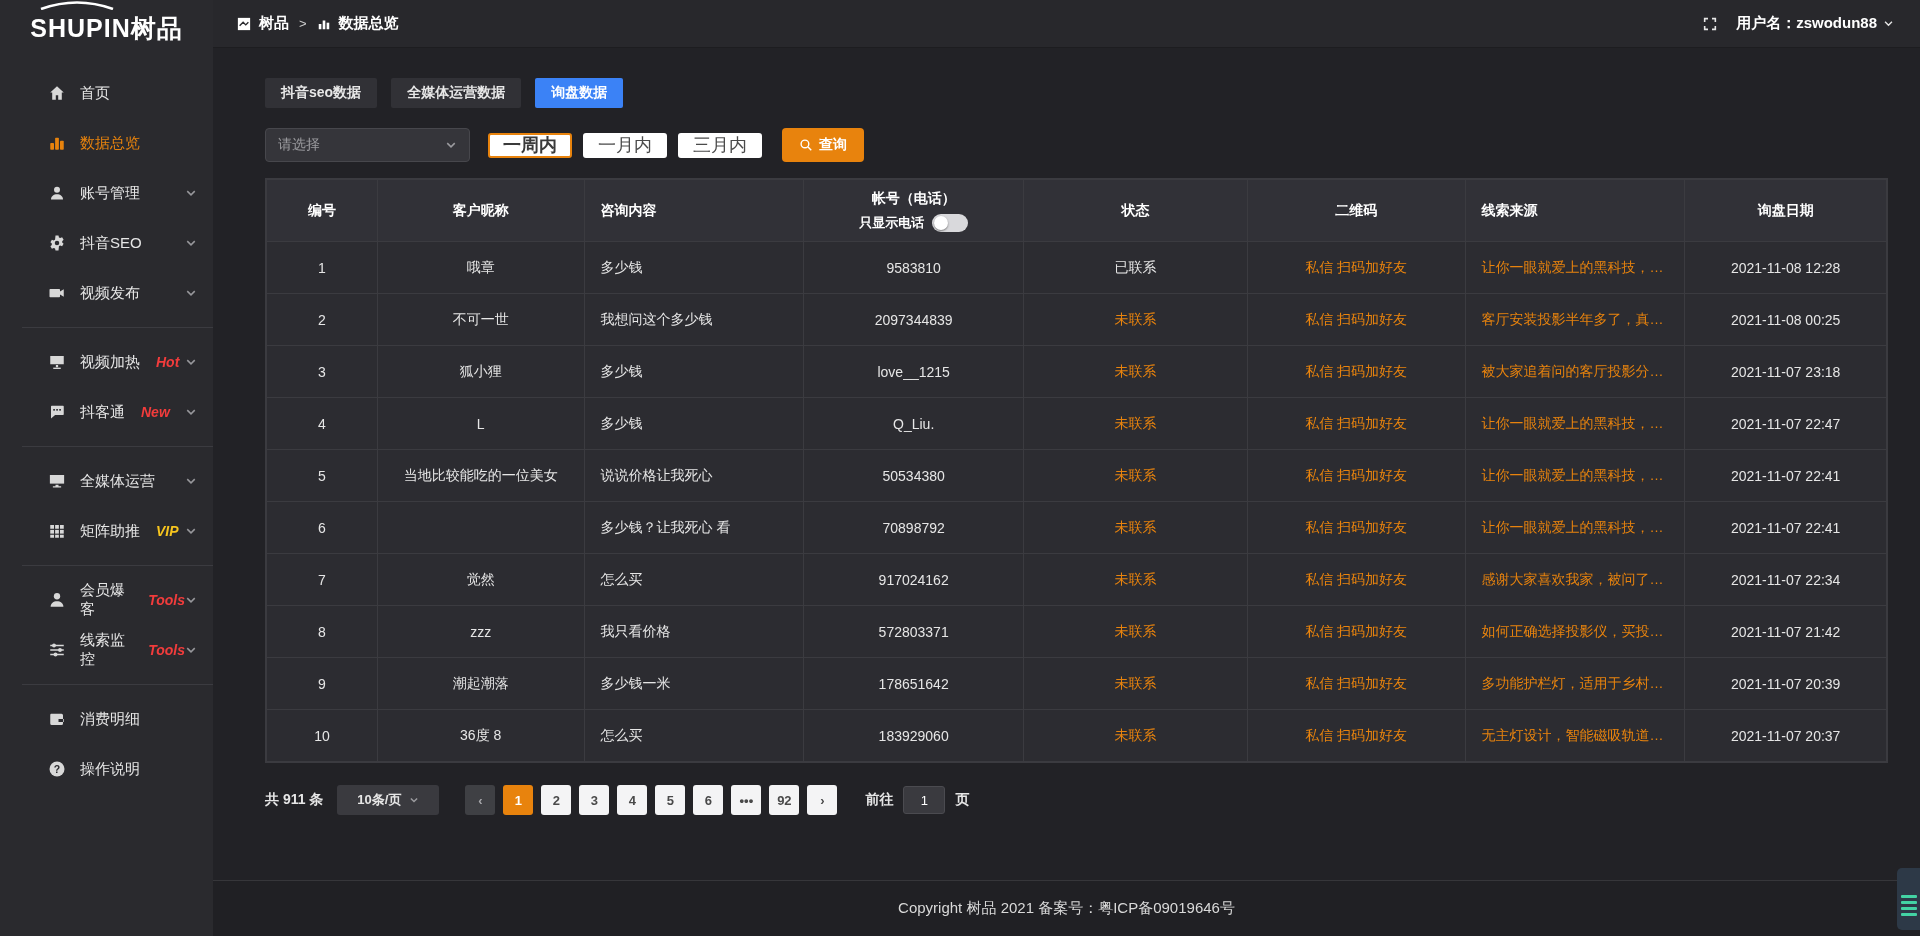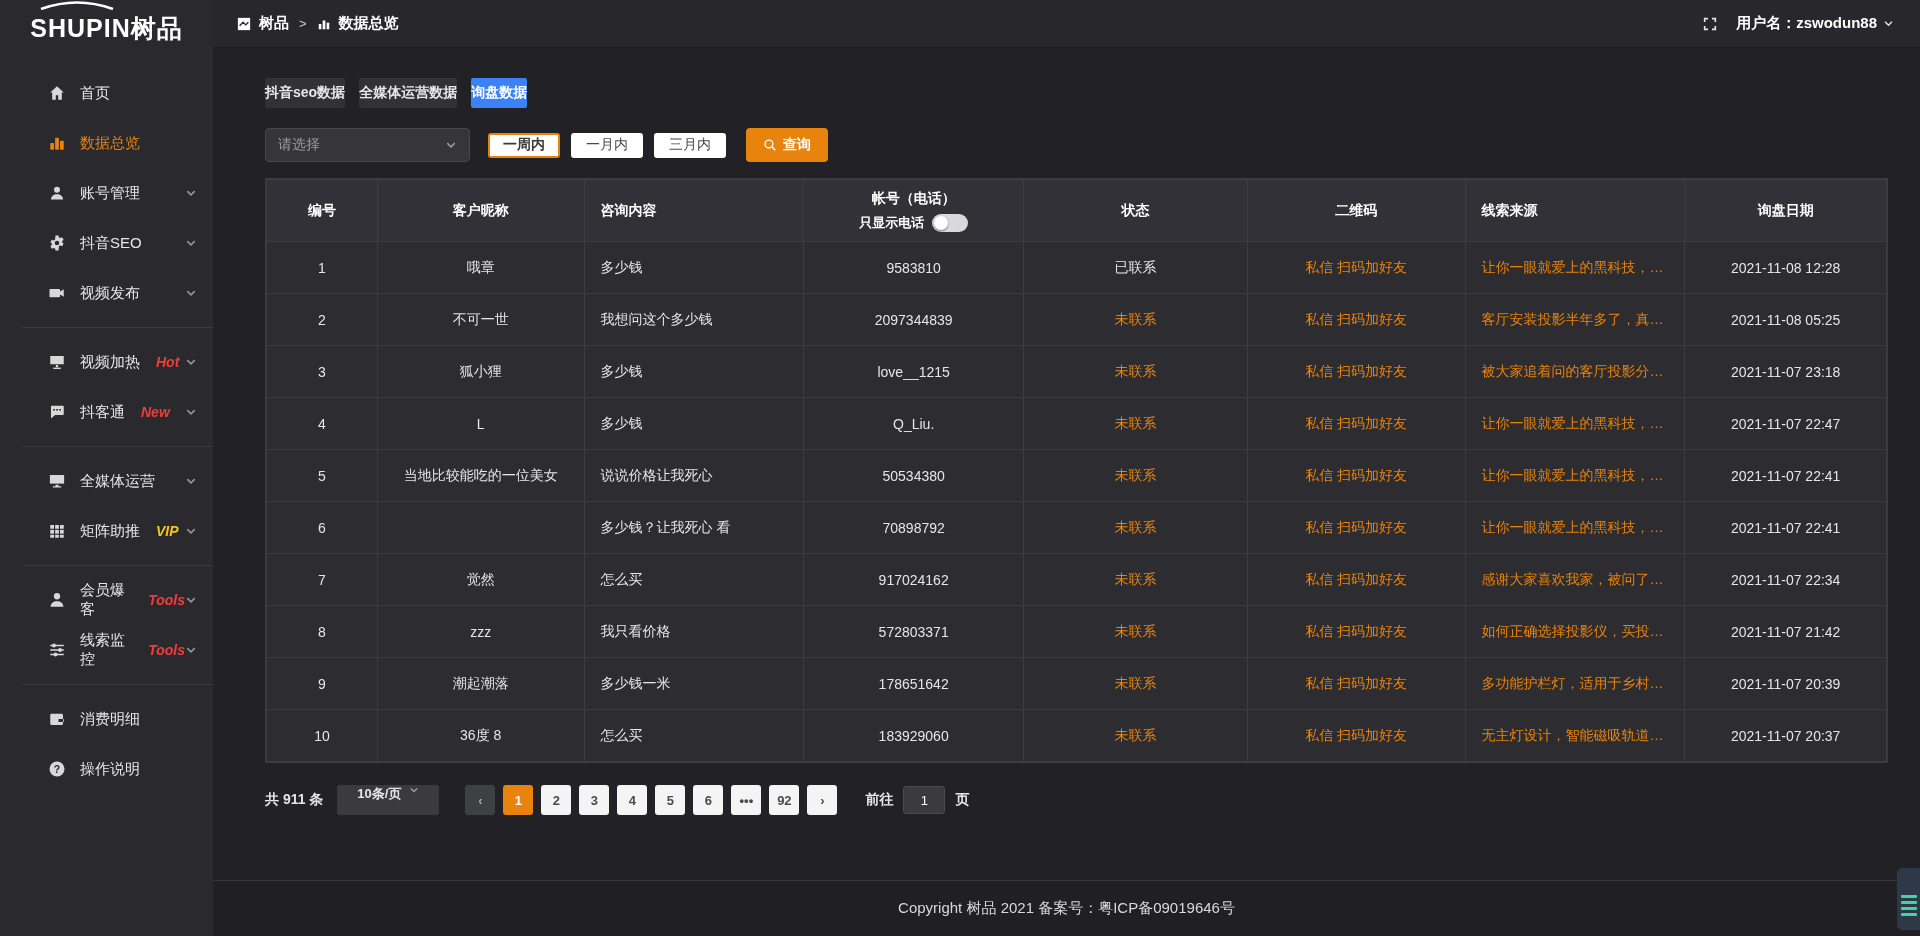--- a/index.html
+++ b/index.html
@@ -32,31 +32,31 @@
   .bc-icon svg { width:14px; height:14px; display:block; }
   .bc-sep { color:#cfcfcf; font-weight:normal; font-size:13px; margin:0 2px; }
   .topbar-right { margin-left:auto; display:flex; align-items:center; gap:18px; color:#fff; }
   .fs-icon svg { width:16px; height:16px; display:block; }
   .username { font-size:15px; font-weight:bold; display:flex; align-items:center; gap:6px; cursor:pointer; }
   .username svg { width:11px; height:11px; display:block; }
 
   .content { flex:1; padding:0 32px 0 52px; background:#222226; }
 
   .tabs { margin-top:30px; display:flex; gap:14px; }
-  .tab { height:30px; padding:0 0; background:#313136; color:#e8e8e8; font-size:14px;
+  .tab { height:30px; padding:0 16px; background:#313136; color:#e8e8e8; font-size:14px;
     font-weight:bold; display:flex; align-items:center; border-radius:2px; cursor:pointer; }
   .tab.active { background:#3b82f6; color:#fff; }
 
   .filters { margin-top:20px; display:flex; align-items:center; }
   .select { width:205px; height:34px; background:#35353a; border:1px solid #47474c; border-radius:4px;
     display:flex; align-items:center; padding:0 12px; color:#9b9b9f; font-size:14px; cursor:pointer; }
   .select .sel-chevron { margin-left:auto; color:#9b9b9f; }
   .select svg { width:12px; height:12px; display:block; }
   .periods { margin-left:18px; display:flex; gap:11px; }
-  .period { height:25px; padding:0 13px; background:#fff; color:#4a4a4a; font-size:14px; border-radius:3px;
+  .period { height:25px; padding:0 13px; background:#fff; color:#4a4a4a; font-size:18px; border-radius:3px;
     display:flex; align-items:center; border:2px solid #fff; cursor:pointer; }
   .period.active { border-color:#e8830d; color:#3a3a3a; font-weight:bold; }
   .query-btn { margin-left:20px; height:34px; padding:0 17px; background:#e8830d; color:#fff; border-radius:4px;
     display:flex; align-items:center; gap:6px; font-size:14px; font-weight:bold; cursor:pointer; }
   .query-btn svg { width:14px; height:14px; display:block; }
 
   
   .table-wrap { margin-top:16px; border:1px solid #3b3b40; }
   table { width:100%; border-collapse:collapse; background:#2c2c31; table-layout:fixed; }
   th { background:#313137; height:62px; font-size:14px; color:#fff; font-weight:bold;
@@ -70,21 +70,21 @@
     font-weight:bold; font-size:13px; }
   .toggle-pill { width:36px; height:18px; border-radius:9px; background:#d9d9dc; position:relative;
     display:inline-block; margin-left:8px; cursor:pointer; }
   .toggle-knob { width:14px; height:14px; border-radius:50%; background:#fff; position:absolute;
     left:2px; top:2px; box-shadow:0 1px 2px rgba(0,0,0,.45); }
 
   
   .pagination { margin-top:22px; display:flex; align-items:center; font-size:14px; color:#e6e6e6; }
   .pg-total { font-weight:bold; }
   .pg-size { margin-left:14px; width:102px; height:30px; background:#3a3a3f; border-radius:3px;
-    display:flex; align-items:flex-start; justify-content:center; gap:8px; font-size:13px; font-weight:bold;
+    display:flex; align-items:center; justify-content:center; gap:8px; font-size:13px; font-weight:bold;
     color:#e6e6e6; cursor:pointer; }
   .pg-size svg { width:10px; height:10px; display:block; color:#9b9b9f; }
   .pager { display:flex; gap:8px; margin-left:26px; align-items:center; }
   .page-btn { min-width:30px; height:30px; padding:0 6px; border-radius:3px; background:#f4f4f5; color:#4a4a4a;
     display:flex; align-items:center; justify-content:center; font-weight:bold; font-size:13px; cursor:pointer; }
   .page-btn.active { background:#e8830d; color:#fff; }
   .page-btn.prev { background:#3f4044; color:#a8a8ac; }
   .goto { margin-left:28px; display:flex; align-items:center; gap:10px; font-weight:bold; }
   .goto-input { width:42px; height:28px; background:#3a3a3f; border:1px solid #4b4b50; border-radius:3px;
     color:#fff; text-align:center; font-size:13px; font-family:inherit; }
@@ -425,21 +425,21 @@
                 <td class="">2021-11-08 12:28</td>
               </tr>
               <tr>
                 <td class="">2</td>
                 <td class="">不可一世</td>
                 <td class="left">我想问这个多少钱</td>
                 <td class="">2097344839</td>
                 <td class="orange">未联系</td>
                 <td class="orange">私信 扫码加好友</td>
                 <td class="left orange">客厅安装投影半年多了，真实...</td>
-                <td class="">2021-11-08 05:25</td>
+                <td class="">2021-11-08 00:25</td>
               </tr>
               <tr>
                 <td class="">3</td>
                 <td class="">狐小狸</td>
                 <td class="left">多少钱</td>
                 <td class="">love__1215</td>
                 <td class="orange">未联系</td>
                 <td class="orange">私信 扫码加好友</td>
                 <td class="left orange">被大家追着问的客厅投影分享...</td>
                 <td class="">2021-11-07 23:18</td>

